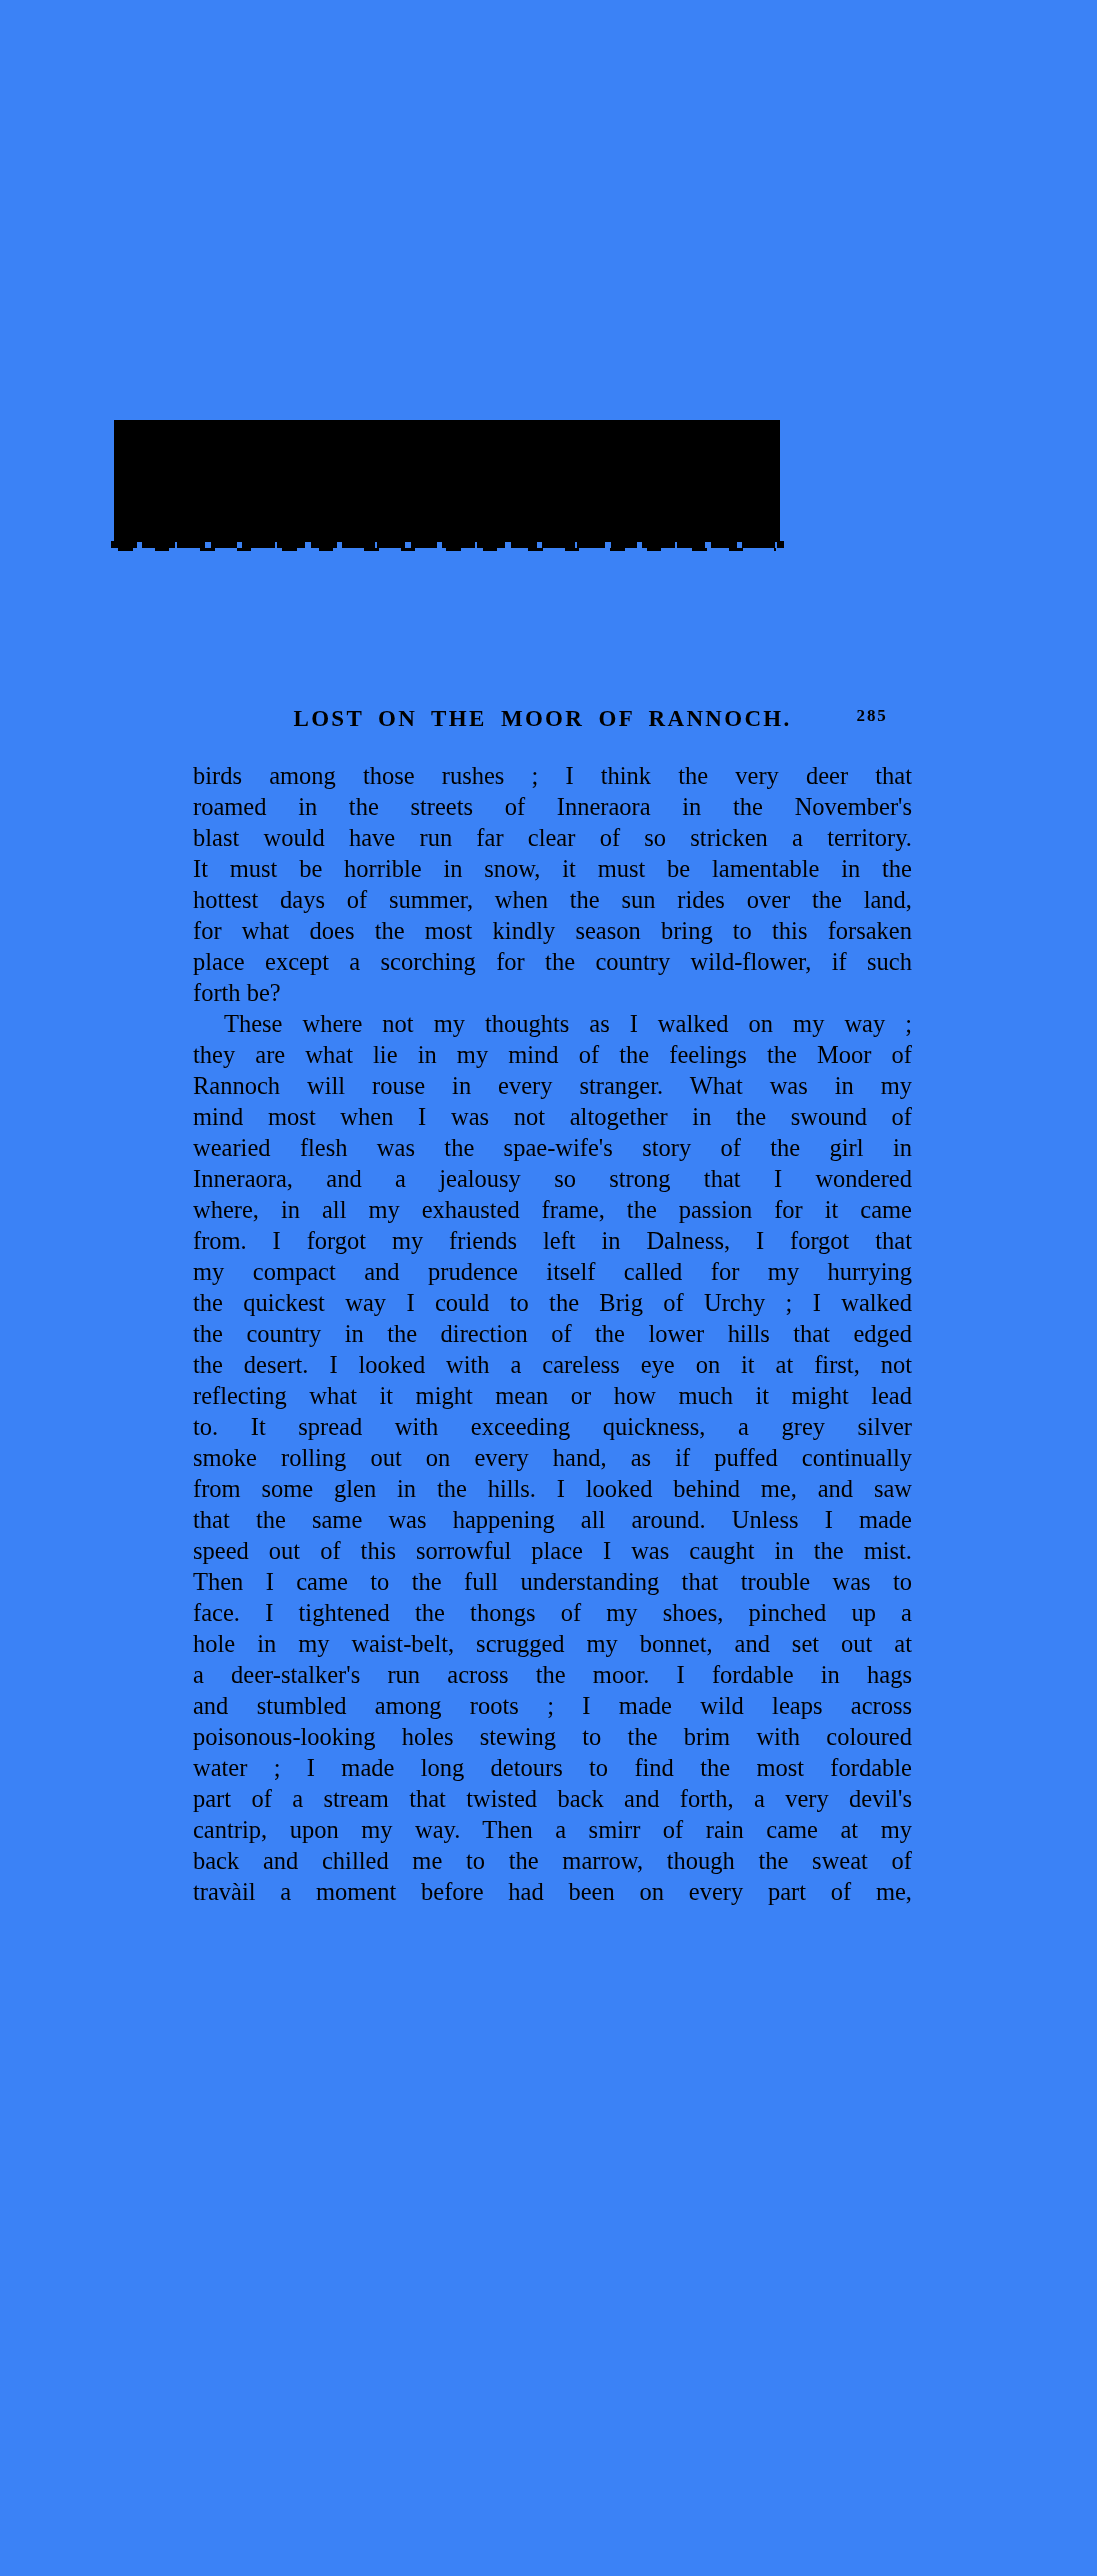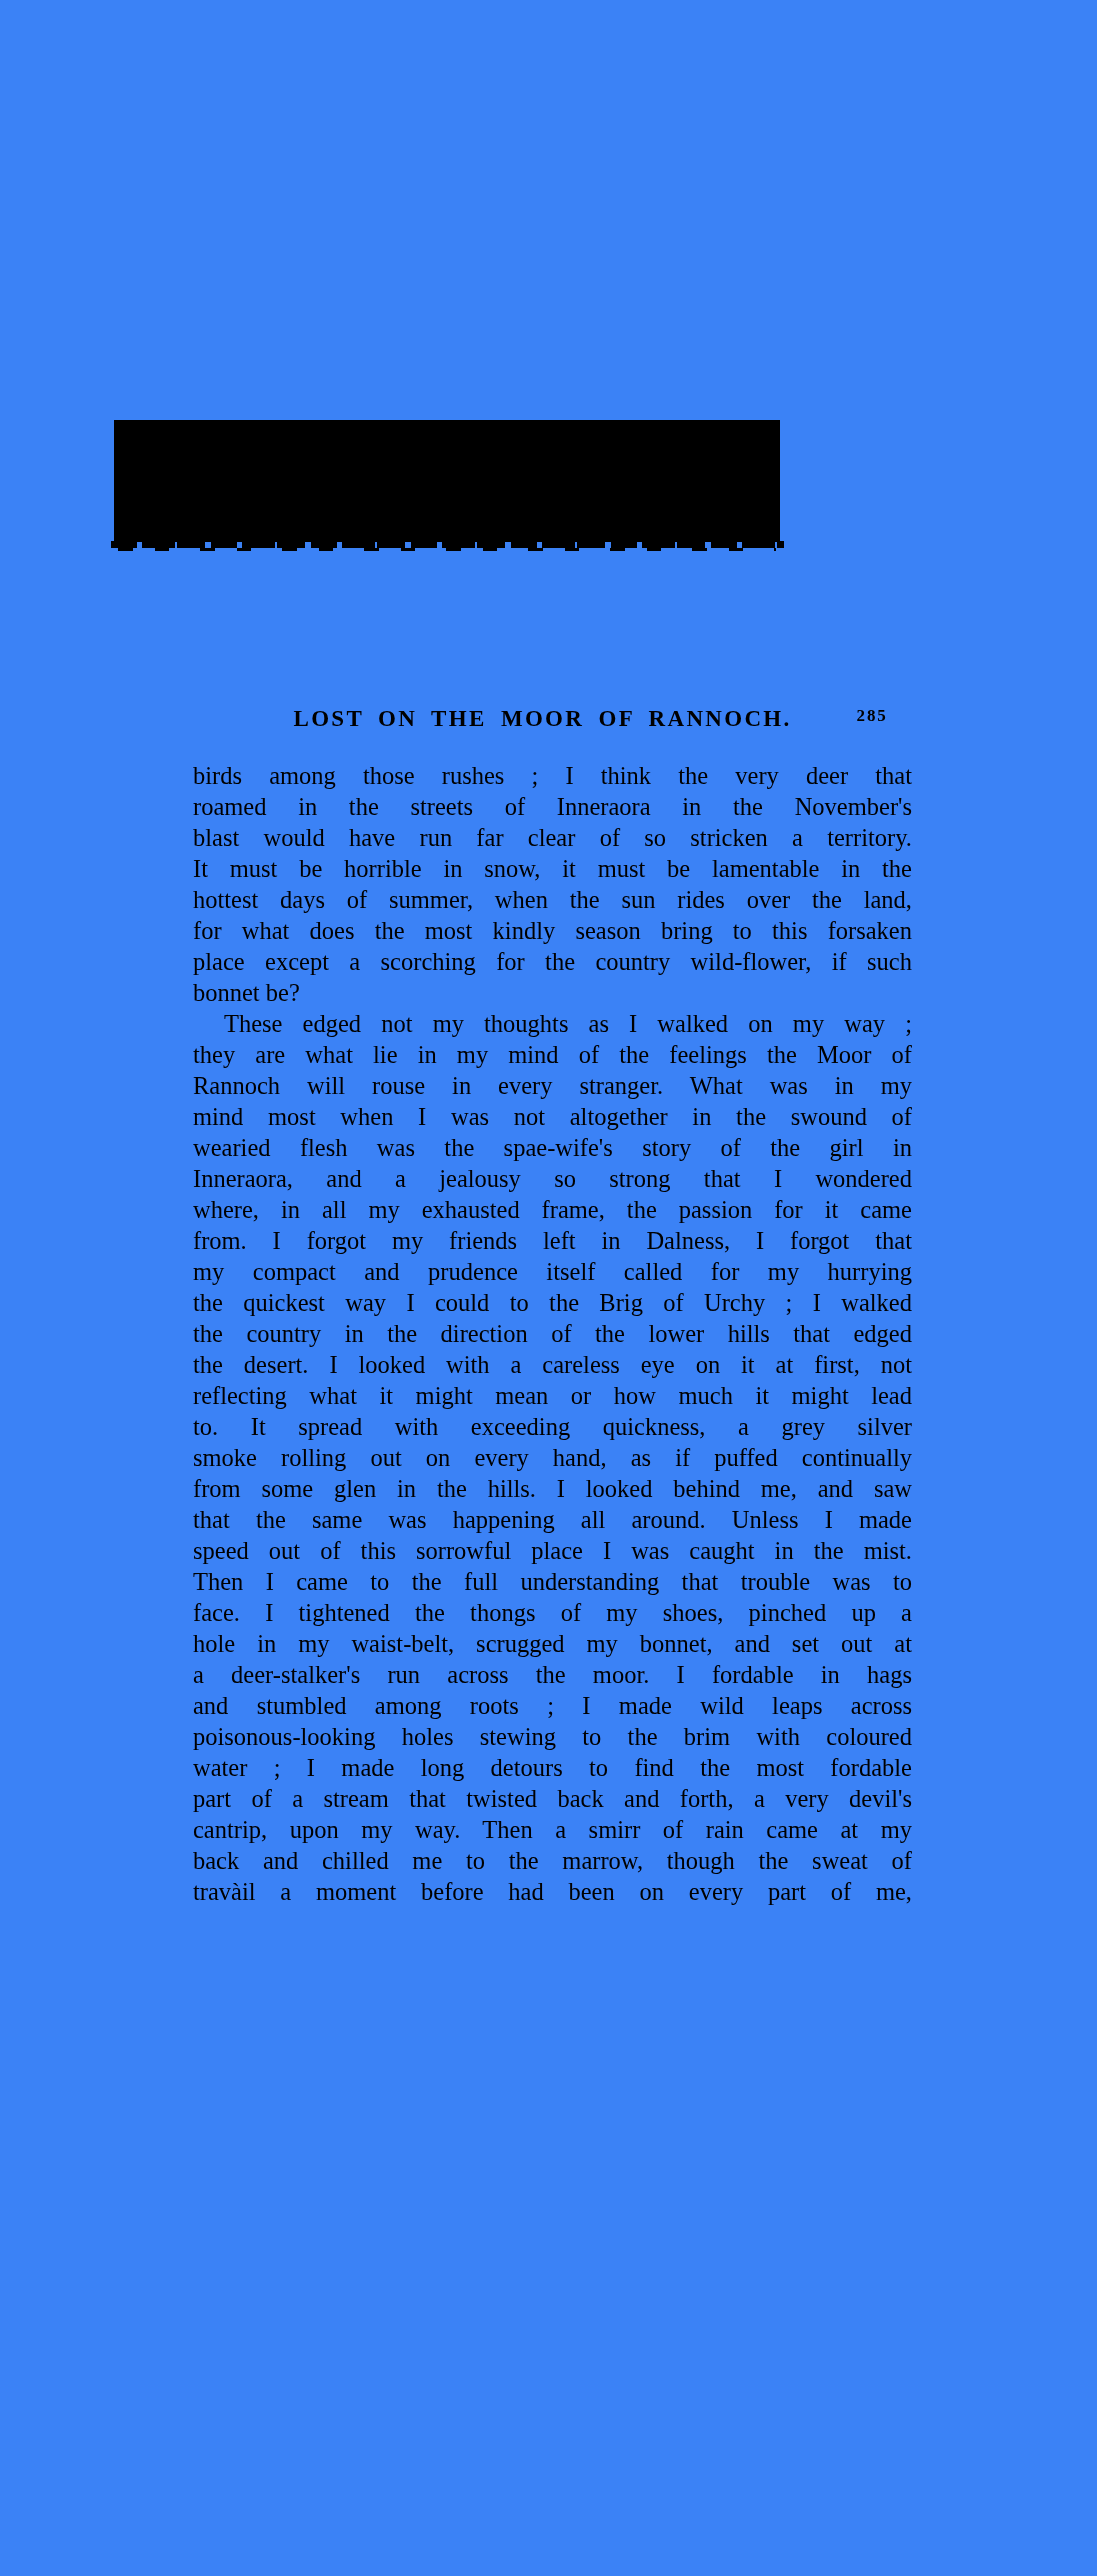--- a/index.html
+++ b/index.html
@@ -116,22 +116,22 @@
   </div>
 
   <div class="page-text">
       <div class="text-line">birds among those rushes ; I think the very deer that</div>
       <div class="text-line">roamed in the streets of Inneraora in the November's</div>
       <div class="text-line">blast would have run far clear of so stricken a territory.</div>
       <div class="text-line">It must be horrible in snow, it must be lamentable in the</div>
       <div class="text-line">hottest days of summer, when the sun rides over the land,</div>
       <div class="text-line">for what does the most kindly season bring to this forsaken</div>
       <div class="text-line">place except a scorching for the country wild-flower, if such</div>
-      <div class="text-line flush">bonnet be?</div>
-      <div class="text-line indent">These edged not my thoughts as I walked on my way ;</div>
+      <div class="text-line flush">forth be?</div>
+      <div class="text-line indent">These where not my thoughts as I walked on my way ;</div>
       <div class="text-line">they are what lie in my mind of the feelings the Moor of</div>
       <div class="text-line">Rannoch will rouse in every stranger. What was in my</div>
       <div class="text-line">mind most when I was not altogether in the swound of</div>
       <div class="text-line">wearied flesh was the spae-wife's story of the girl in</div>
       <div class="text-line">Inneraora, and a jealousy so strong that I wondered</div>
       <div class="text-line">where, in all my exhausted frame, the passion for it came</div>
       <div class="text-line">from. I forgot my friends left in Dalness, I forgot that</div>
       <div class="text-line">my compact and prudence itself called for my hurrying</div>
       <div class="text-line">the quickest way I could to the Brig of Urchy ; I walked</div>
       <div class="text-line">the country in the direction of the lower hills that edged</div>

